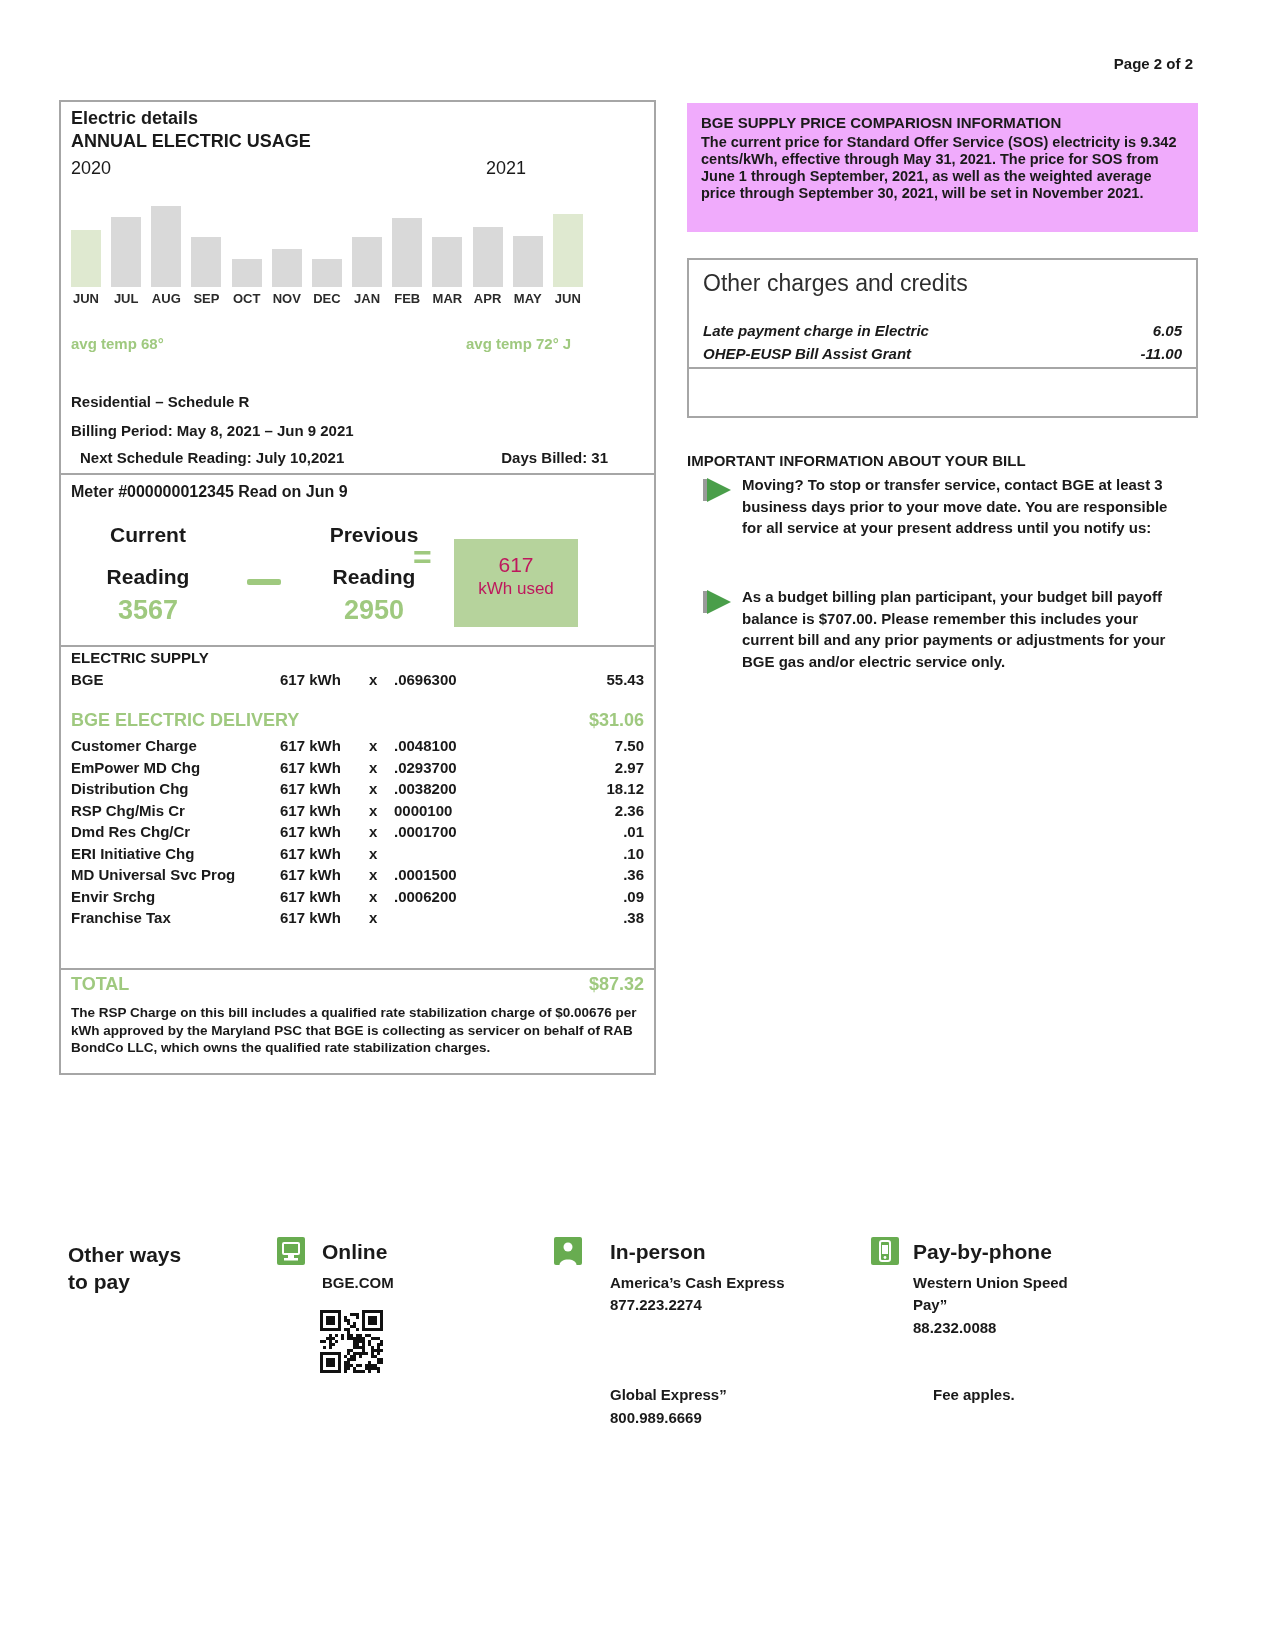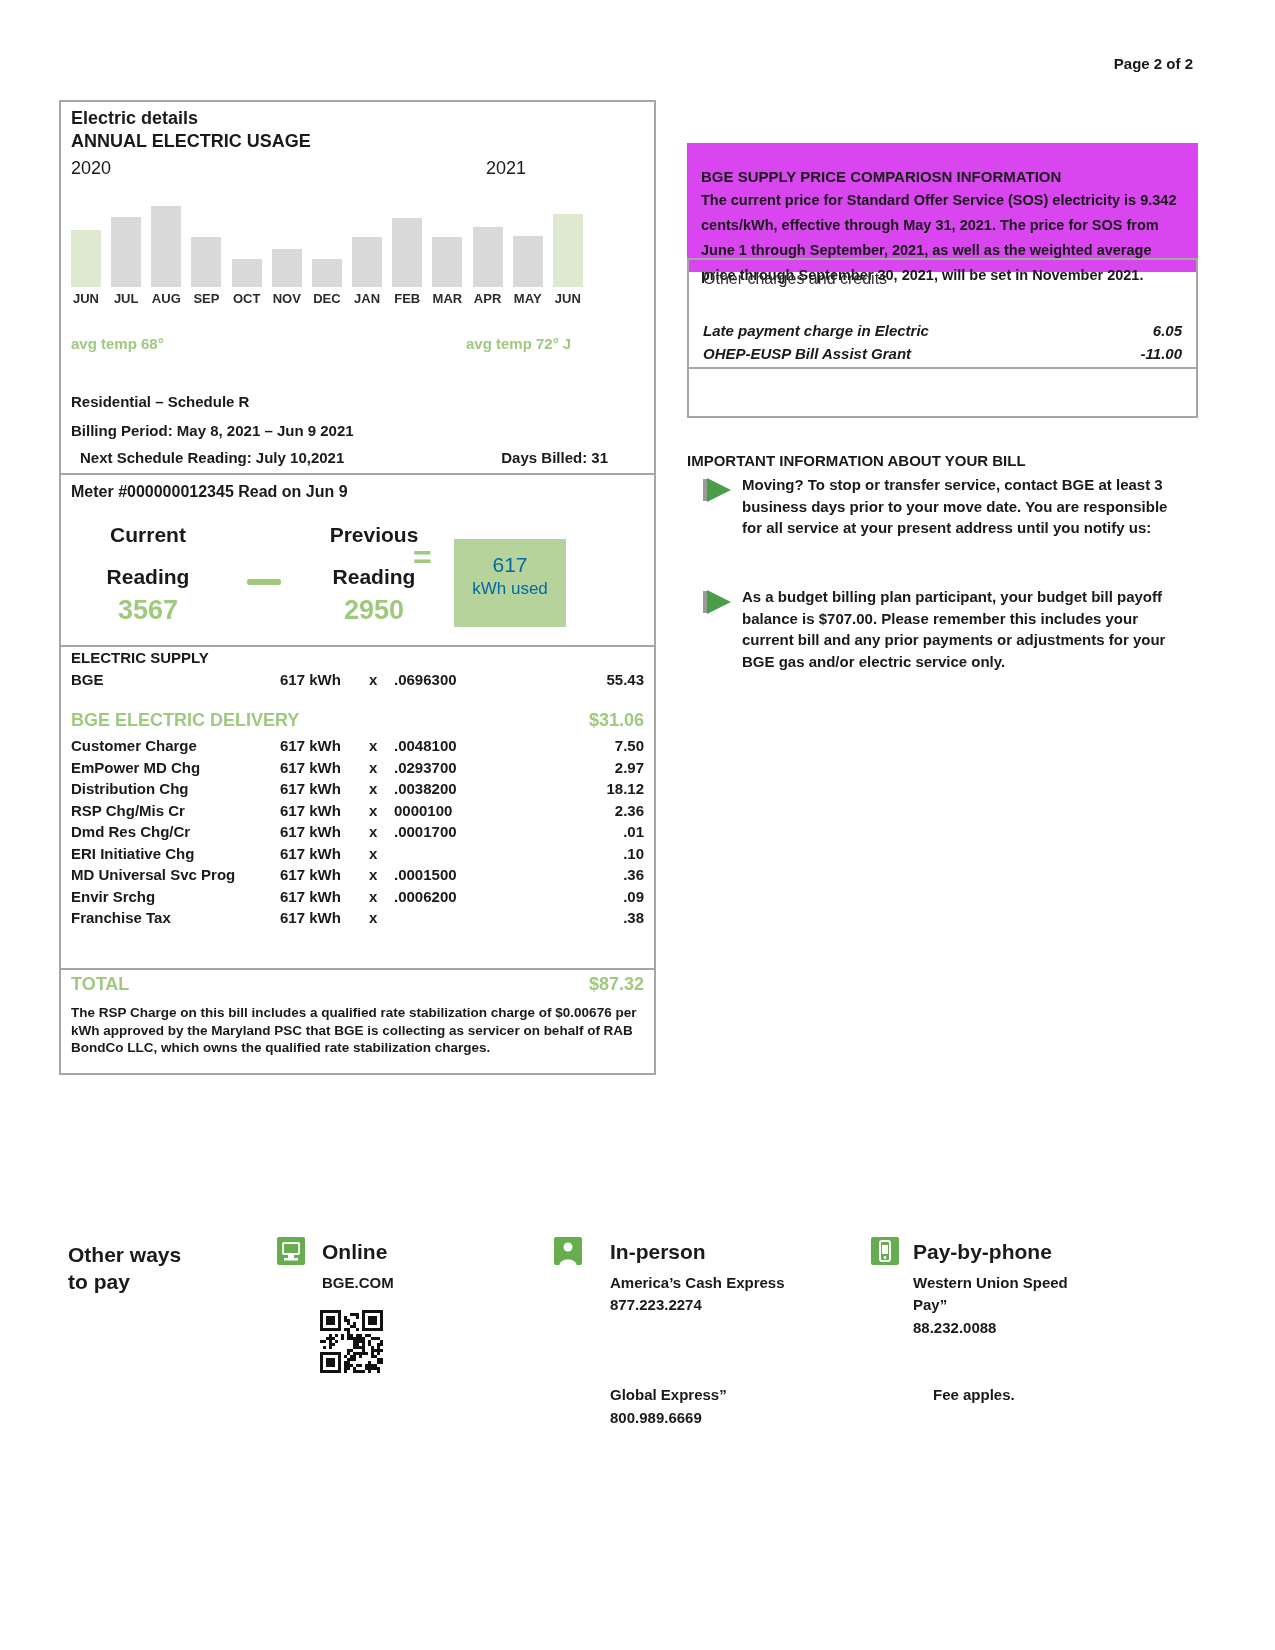--- a/index.html
+++ b/index.html
@@ -35,44 +35,44 @@
   
   #meter-title{left:10px;top:8px;font-size:16px;font-weight:700;}
   .readblk{width:130px;text-align:center;}
   .rlab{font-size:21px;font-weight:700;}
   .rval{font-size:27px;font-weight:600;color:#9fc97f;margin-top:6px;}
   #curblk{left:22px;top:48px;}
   #prevblk{left:248px;top:48px;}
   .rlab2{margin-top:18px;}
   #minus{left:186px;top:104px;width:34px;height:6px;background:#9fc97f;border-radius:2px;}
   #equals{left:352px;top:64px;font-size:32px;font-weight:700;color:#9fc97f;}
-  #usagebox{left:393px;top:64px;width:112px;height:88px;background:#b6d39c;color:#0369a1;text-align:center;}
+  #usagebox{left:393px;top:64px;width:124px;height:88px;background:#b6d39c;color:#be185d;text-align:center;}
   #usage1{margin-top:14px;font-size:21px;}
   #usage2{font-size:17px;margin-top:2px;}
   
   #secC{padding-top:2px;}
   .crow{position:relative;height:21.5px;font-size:15px;font-weight:700;}
   .c-label{position:absolute;left:10px;}
   .c-qty{position:absolute;left:219px;}
   .c-x{position:absolute;left:308px;}
   .c-rate{position:absolute;left:333px;}
   .c-amt{position:absolute;right:10px;}
   .ghead{position:relative;height:27px;font-size:18px;font-weight:600;color:#9fc97f;margin-top:18px;}
   .ghead .c-label{left:10px;}
   .ghead .c-amt{right:10px;}
   #supplyhead{height:21.5px;margin-top:0;font-size:15px;font-weight:700;color:#1a1a1a;}
   
   #totalrow{margin-top:4px;padding-left:29px;}
   #footnote{position:absolute;left:10px;top:34px;width:578px;font-size:13.5px;font-weight:700;line-height:17.5px;}
   
-  #supplybox{left:687px;top:103px;width:511px;height:129px;background:#d946ef;box-sizing:border-box;padding:25px 14px;margin-top:40px;}
+  #supplybox{left:687px;top:103px;width:511px;height:129px;background:#f0abfc;box-sizing:border-box;padding:11px 14px;}
   #supplybox .title{font-size:15px;font-weight:700;margin-bottom:3px;}
-  #supplybox .body{font-size:14.5px;font-weight:600;line-height:25px;}
+  #supplybox .body{font-size:14.5px;font-weight:600;line-height:17px;}
   #ocbox{left:687px;top:258px;width:511px;height:160px;border:2px solid #a6a6a6;box-sizing:border-box;}
-  #octitle{left:14px;top:10px;font-size:16px;font-weight:400;color:#2e2e2e;}
+  #octitle{left:14px;top:10px;font-size:23px;font-weight:400;color:#2e2e2e;}
   .ocrow{position:absolute;left:14px;right:14px;font-size:15px;font-weight:700;font-style:italic;}
   .ocrow .amt{position:absolute;right:0;}
   #ocdivider{position:absolute;left:0;right:0;top:107px;border-top:2px solid #a6a6a6;}
   #impt-title{left:687px;top:452px;font-size:15px;font-weight:700;}
   .bullet{position:absolute;left:687px;width:475px;}
   .arrow{position:absolute;left:13px;top:2px;}
   .btext{position:absolute;left:55px;top:0;width:445px;font-size:15px;font-weight:600;line-height:21.5px;}
   #bullet0{top:474px;}
   #bullet1{top:586px;}
   

